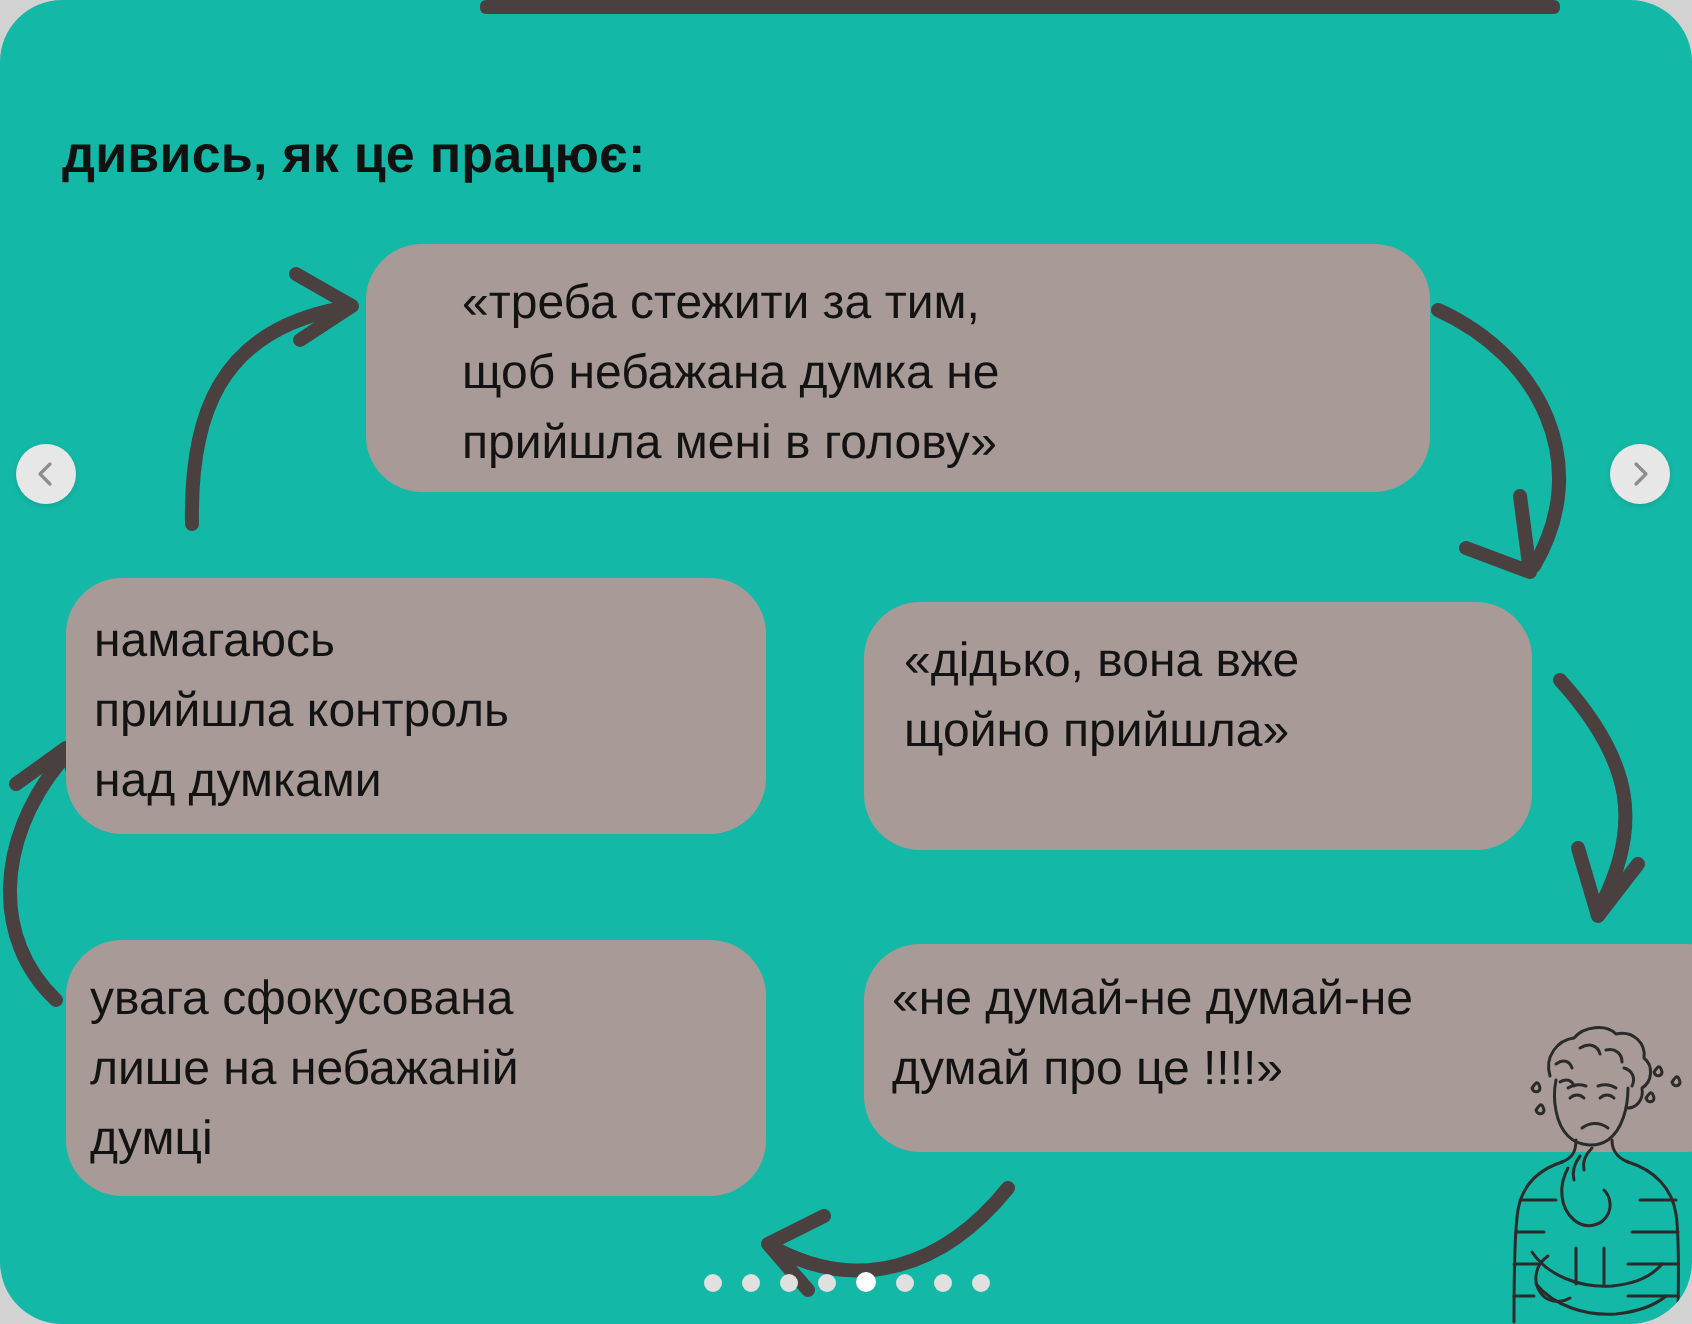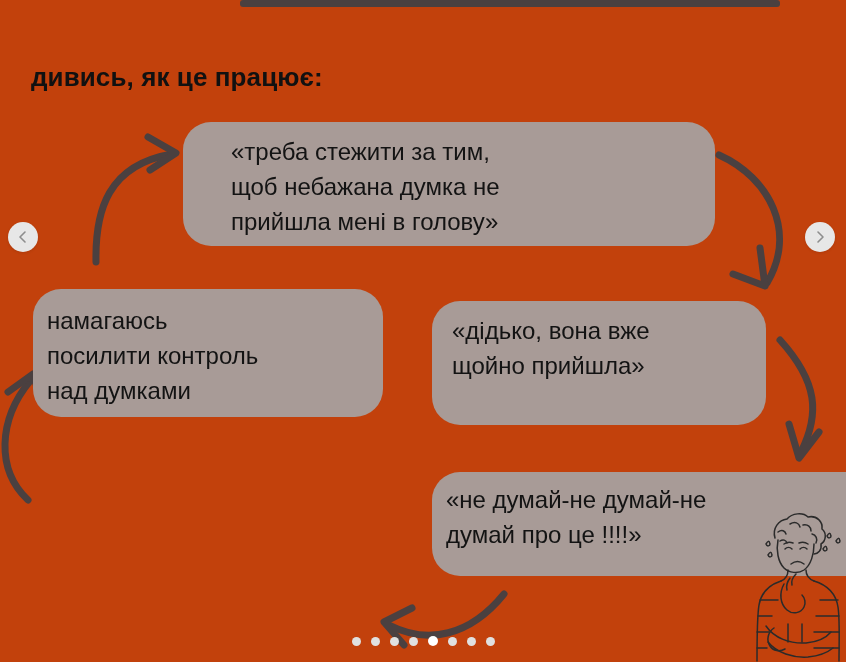--- a/index.html
+++ b/index.html
@@ -4,23 +4,24 @@
 <style>
   html, body {
     margin: 0;
     padding: 0;
     background: #d2d2d2;
   }
   #stage {
     position: relative;
     width: 846px;
     height: 662px;
-    background: #c2410c;
+    background: #14b8a6;
     overflow: hidden;
     font-family: "Liberation Sans", sans-serif;
+    border-radius: 31px;
   }
   #svg-layer {
     position: absolute;
     left: 0; top: 0;
     width: 846px;
     height: 662px;
     pointer-events: none;
   }
   .top-rule {
     position: absolute;
@@ -144,24 +145,27 @@
       <path class="arw" d="M 8,392 L 33,374 L 42,404"></path>
     </g>
   </svg>
 
   <div class="bubble" id="bubble-1">«треба стежити за тим,
 щоб небажана думка не
 прийшла мені в голову»</div>
   <div class="bubble" id="bubble-2">«дідько, вона вже
 щойно прийшла»</div>
   <div class="bubble" id="bubble-3">намагаюсь
-посилити контроль
+прийшла контроль
 над думками</div>
   <div class="bubble" id="bubble-4">«не думай-не думай-не
 думай про це !!!!»</div>
+  <div class="bubble" id="bubble-5">увага сфокусована
+лише на небажаній
+думці</div>
 
   <svg id="figure" viewBox="0 0 102 154">
     <g fill="none" stroke="#2b2b2b" stroke-width="1.5" stroke-linecap="round" stroke-linejoin="round">
 
       <path d="M31,30 c-3,-10 4,-18 12,-19 c5,-6 16,-7 21,-2 c9,-2 15,5 14,12 c5,4 4,12 -1,15 c1,6 -3,10 -7,10"></path>
       <path d="M34,24 c4,-3 7,-1 8,2"></path>
       <path d="M46,16 c5,-3 9,-1 10,3"></path>
       <path d="M59,17 c5,-1 8,2 8,6"></path>
       <path d="M68,26 c4,1 6,5 4,9"></path>
       <path d="M36,33 c3,-2 6,-1 7,2"></path>

